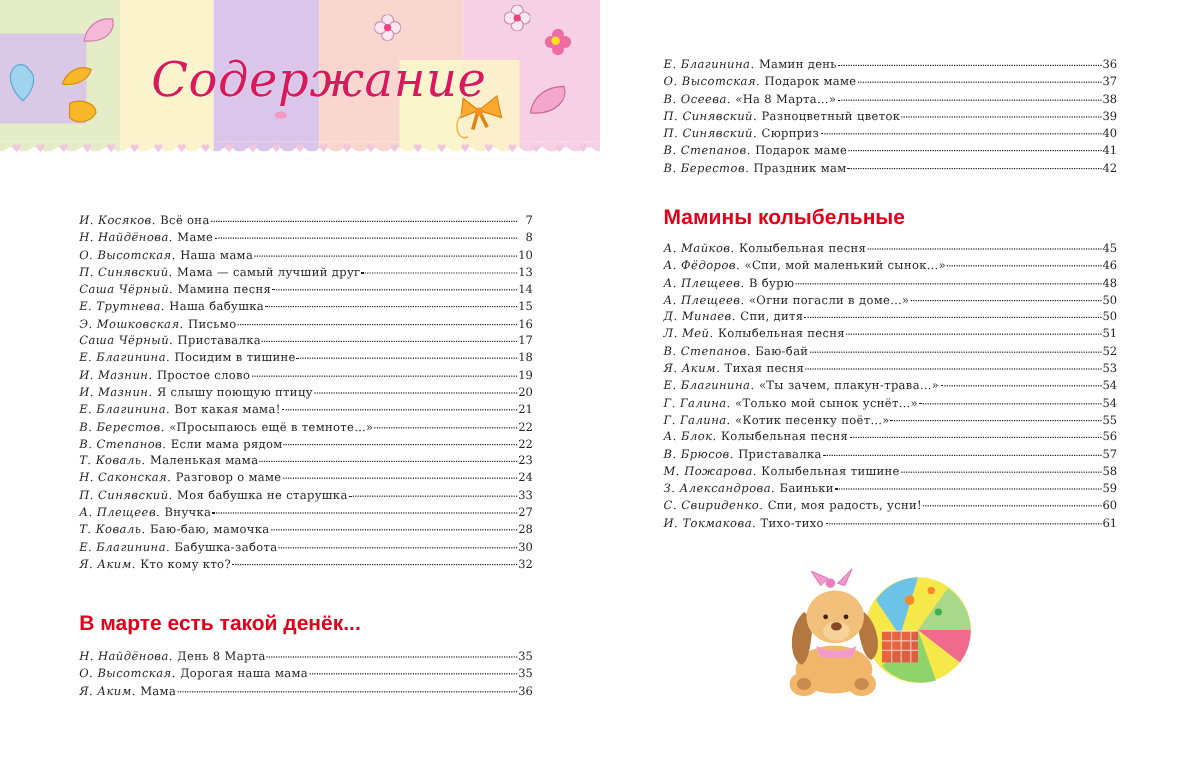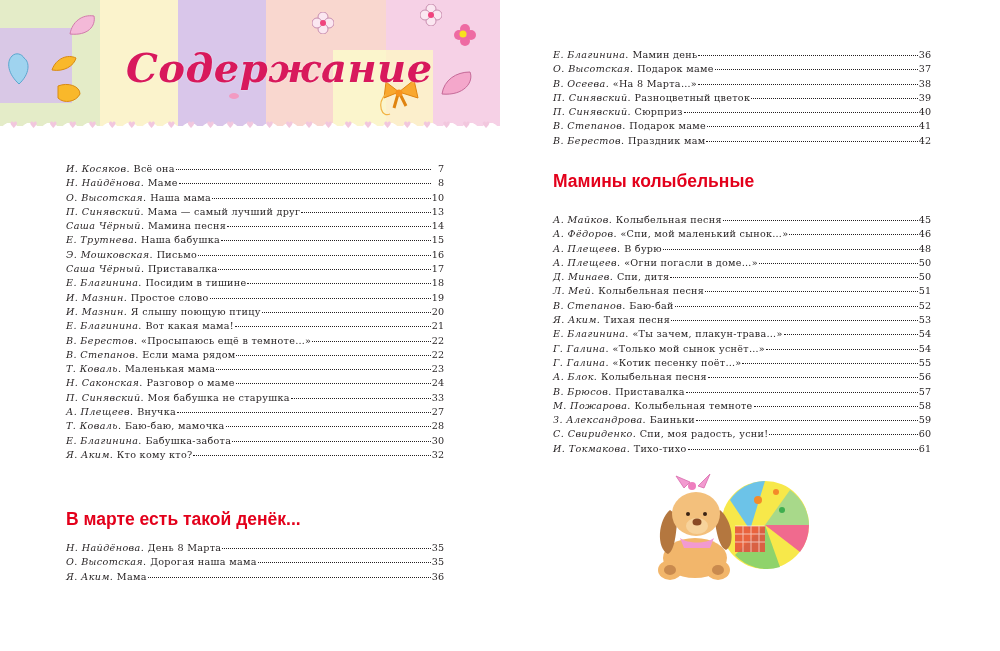--- a/index.html
+++ b/index.html
@@ -25,21 +25,21 @@
       radial-gradient(circle at 10px 14px, #ffffff 9px, transparent 9.5px);
     background-size: 20px 14px;
   }
   .lace-base { position: absolute; left: 0; top: 126px; width: 500px; height: 6px; background: #ffffff; }
   .hearts { position: absolute; left: 0; top: 121px; width: 500px; height: 10px; display: flex; justify-content: space-around; padding: 0 4px; }
   .heart { width: 8px; height: 8px; color: #f2c7de; font-size: 9px; line-height: 8px; text-align: center; font-family: "DejaVu Sans", sans-serif; }
   .deco { position: absolute; font-family: "DejaVu Sans", sans-serif; line-height: 1; }
 
   .page-title {
     position: absolute; left: 126px; top: 44px; width: 260px; height: 50px;
-    font-family: "DejaVu Serif", serif; font-weight: bold; font-size: 40px;
+    font-family: "DejaVu Serif", serif; font-weight: normal; font-size: 40px;
     color: #d8195c; letter-spacing: 0.5px; font-style: italic;
     text-shadow: 0 0 2px rgba(255,255,255,0.6);
   }
 
   
   .section { position: absolute; width: 378px; }
   .section-title {
     font-family: "Liberation Sans", sans-serif; font-weight: bold;
     font-size: 17.5px; color: #e3001b; line-height: 22px; white-space: nowrap;
   }
@@ -146,21 +146,21 @@
     <span class="heart">♥</span>
     <span class="heart">♥</span>
     <span class="heart">♥</span>
     <span class="heart">♥</span>
   </div>
 
   <div class="page-title">Содержание</div>
 </div>
 
 <div class="section" style="left:66px;top:162px;">
-  <ul class="entries" id="entries-0" style="margin-top:0;">
+  <ul class="entries" id="entries-0" style="margin-top:16px;">
       <li class="entry">
     <span class="author">И. Косяков</span>
         <span class="dot-sep">.</span>
         <span class="work">Всё она</span>
         <span class="leader"></span>
         <span class="page">7</span>
   </li>
       <li class="entry">
     <span class="author">Н. Найдёнова</span>
         <span class="dot-sep">.</span>
@@ -379,21 +379,21 @@
         <span class="dot-sep">.</span>
         <span class="work">Праздник мам</span>
         <span class="leader"></span>
         <span class="page">42</span>
   </li>
     </ul>
 </div>
 
 <div class="section" style="left:553px;top:170px;">
   <div class="section-title">Мамины колыбельные</div>
-  <ul class="entries" id="entries-2" style="margin-top:21px;">
+  <ul class="entries" id="entries-2" style="margin-top:9px;">
       <li class="entry">
     <span class="author">А. Майков</span>
         <span class="dot-sep">.</span>
         <span class="work">Колыбельная песня</span>
         <span class="leader"></span>
         <span class="page">45</span>
   </li>
       <li class="entry">
     <span class="author">А. Фёдоров</span>
         <span class="dot-sep">.</span>
@@ -474,21 +474,21 @@
       <li class="entry">
     <span class="author">В. Брюсов</span>
         <span class="dot-sep">.</span>
         <span class="work">Приставалка</span>
         <span class="leader"></span>
         <span class="page">57</span>
   </li>
       <li class="entry">
     <span class="author">М. Пожарова</span>
         <span class="dot-sep">.</span>
-        <span class="work">Колыбельная темноте</span>
+        <span class="work">Колыбельная тишине</span>
         <span class="leader"></span>
         <span class="page">58</span>
   </li>
       <li class="entry">
     <span class="author">З. Александрова</span>
         <span class="dot-sep">.</span>
         <span class="work">Баиньки</span>
         <span class="leader"></span>
         <span class="page">59</span>
   </li>

